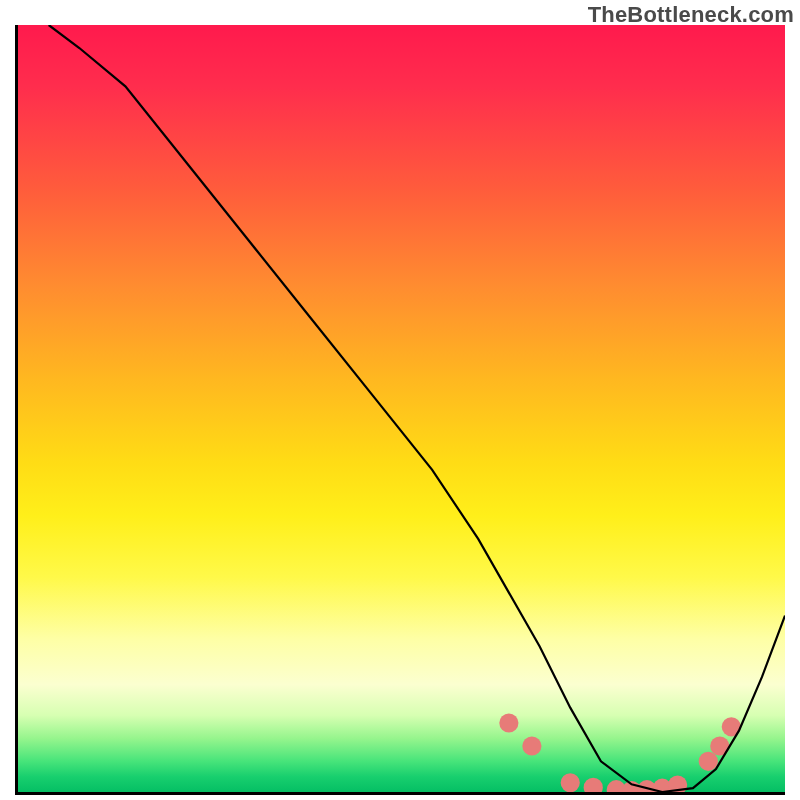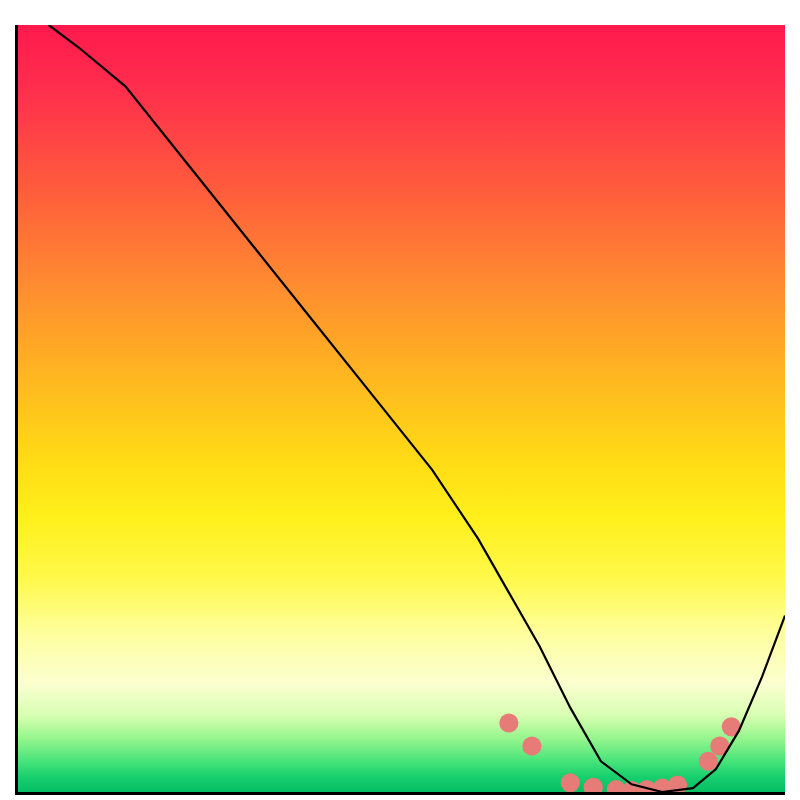--- a/index.html
+++ b/index.html
@@ -63,20 +63,21 @@
     font-weight: 600;
     color: #4a4a4a;
     letter-spacing: 0.2px;
     user-select: none;
   }
 </style>
 </head>
 <body>
 
 <div class="stage">
+  <div class="watermark">TheBottleneck.com</div>
 
   <div class="plot">
     <div class="gradient"></div>
     <svg class="curve" viewBox="0 0 100 100" preserveAspectRatio="none">
       <g id="markers-g">
           <circle cx="64" cy="91" r="1.25" fill="#e77b78"></circle>
           <circle cx="67" cy="94" r="1.25" fill="#e77b78"></circle>
           <circle cx="72" cy="98.8" r="1.25" fill="#e77b78"></circle>
           <circle cx="75" cy="99.4" r="1.25" fill="#e77b78"></circle>
           <circle cx="78" cy="99.7" r="1.25" fill="#e77b78"></circle>

